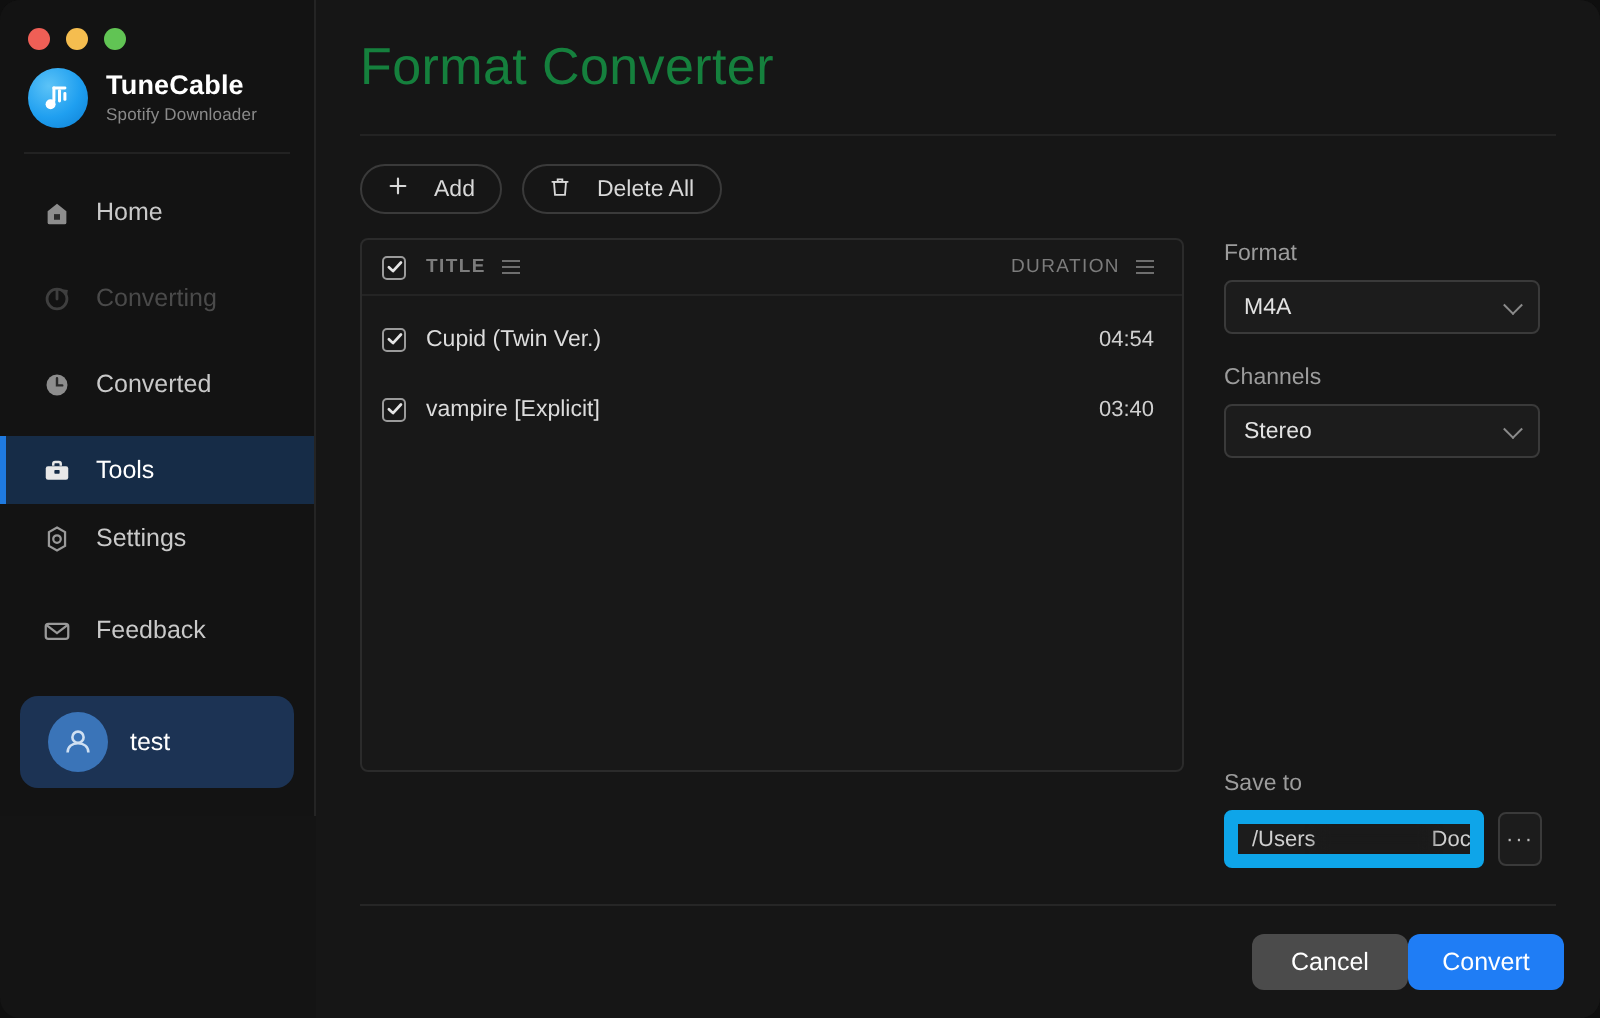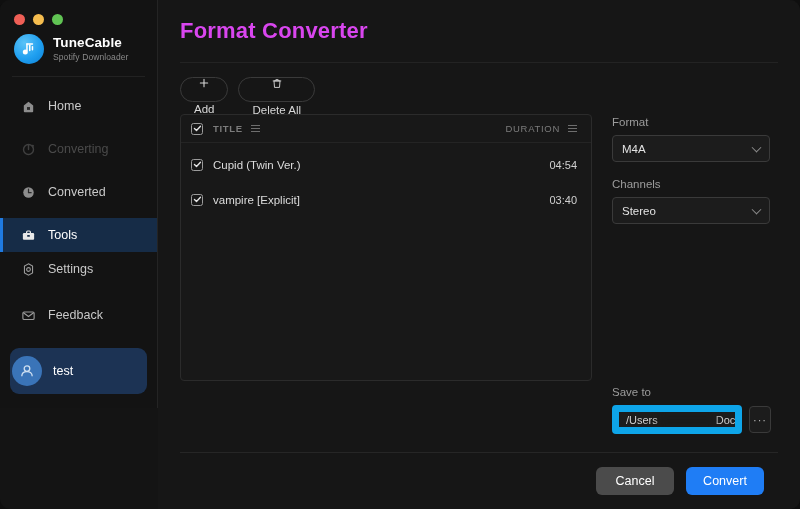--- a/index.html
+++ b/index.html
@@ -98,21 +98,21 @@
   .sidebar-bottom .nav-item + .nav-item { margin-top: 12px; }
 
   .account {
     margin: 16px 10px 0 10px;
     height: 46px;
     background: #1d3css; 
     background: #1c3354;
     border-radius: 9px;
     display: flex; align-items: center;
     gap: 11px;
-    padding-left: 2px;
+    padding-left: 14px;
     cursor: pointer;
   }
   .avatar {
     width: 30px; height: 30px; border-radius: 50%;
     background: #3a74b8;
     display: flex; align-items: center; justify-content: center;
     flex: 0 0 30px;
   }
   .account-name { font-size: 12.5px; color: #ffffff; }
 
@@ -142,21 +142,21 @@
   }
   .hamburger {
     position: absolute; right: 14px; top: 12px;
     width: 16px; height: 13px;
     display: flex; flex-direction: column; justify-content: space-between;
     cursor: pointer;
   }
   .hamburger span { display: block; height: 1.6px; background: #9a9a9a; border-radius: 1px; }
 
   .page-title {
-    font-size: 22px; font-weight: 700; color: #d946ef;
+    font-size: 26px; font-weight: 400; color: #15803d;
     padding: 18px 0 0 22px;
     letter-spacing: 0.2px;
   }
   .title-divider {
     height: 1px; background: #232323;
     margin: 18px 22px 0 22px;
   }
 
   .toolbar {
     display: flex; gap: 10px;
@@ -164,21 +164,20 @@
   }
   .pill {
     display: inline-flex; align-items: center; gap: 13px;
     height: 25px; padding: 0 13px;
     border: 1px solid #3a3a3a;
     border-radius: 13px;
     color: #d8d8d8; font-size: 11.5px;
     background: transparent;
     cursor: pointer;
     white-space: nowrap;
-    flex-direction: column;
   }
 
   .content {
     display: flex;
     padding: 12px 22px 0 22px;
     gap: 20px;
     flex: 1 1 auto;
     min-height: 0;
   }
 
@@ -295,22 +294,22 @@
     letter-spacing: 1px;
   }
 
   .footer-divider {
     height: 1px; background: #262626;
     margin: 10px 22px 0 22px;
   }
   .footer {
     height: 56px;
     display: flex; align-items: center; justify-content: flex-end;
-    gap: 12px;
-    padding-right: 36px;
+    gap: 0;
+    padding-right: 18px;
   }
   .btn {
     height: 28px; min-width: 78px;
     border-radius: 6px;
     display: flex; align-items: center; justify-content: center;
     font-size: 12.5px;
     cursor: pointer;
     border: none;
     font-family: "Liberation Sans", sans-serif;
   }

